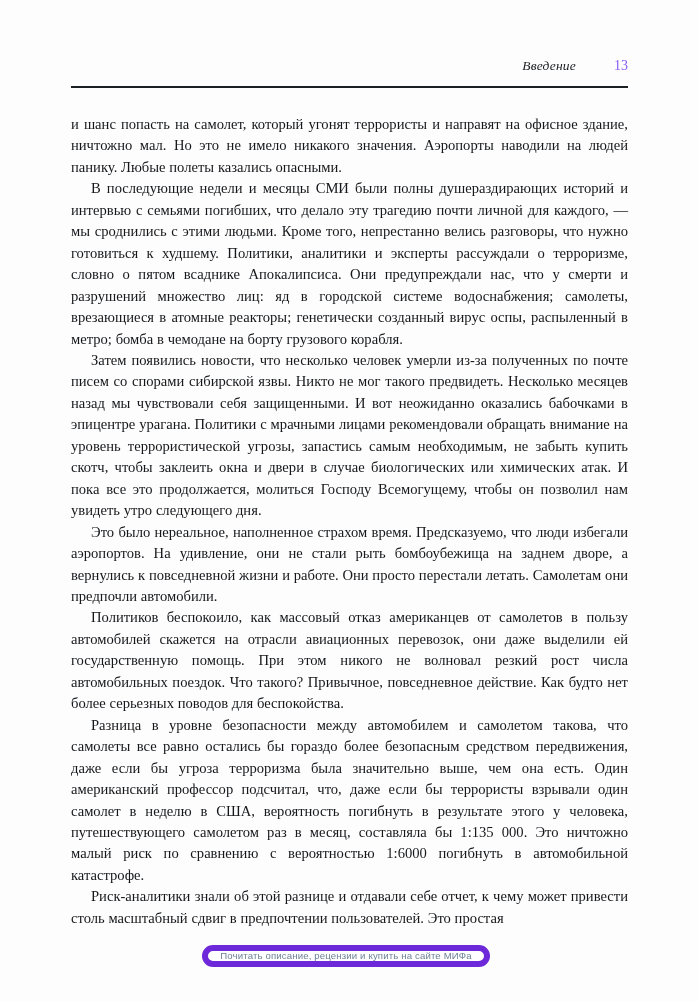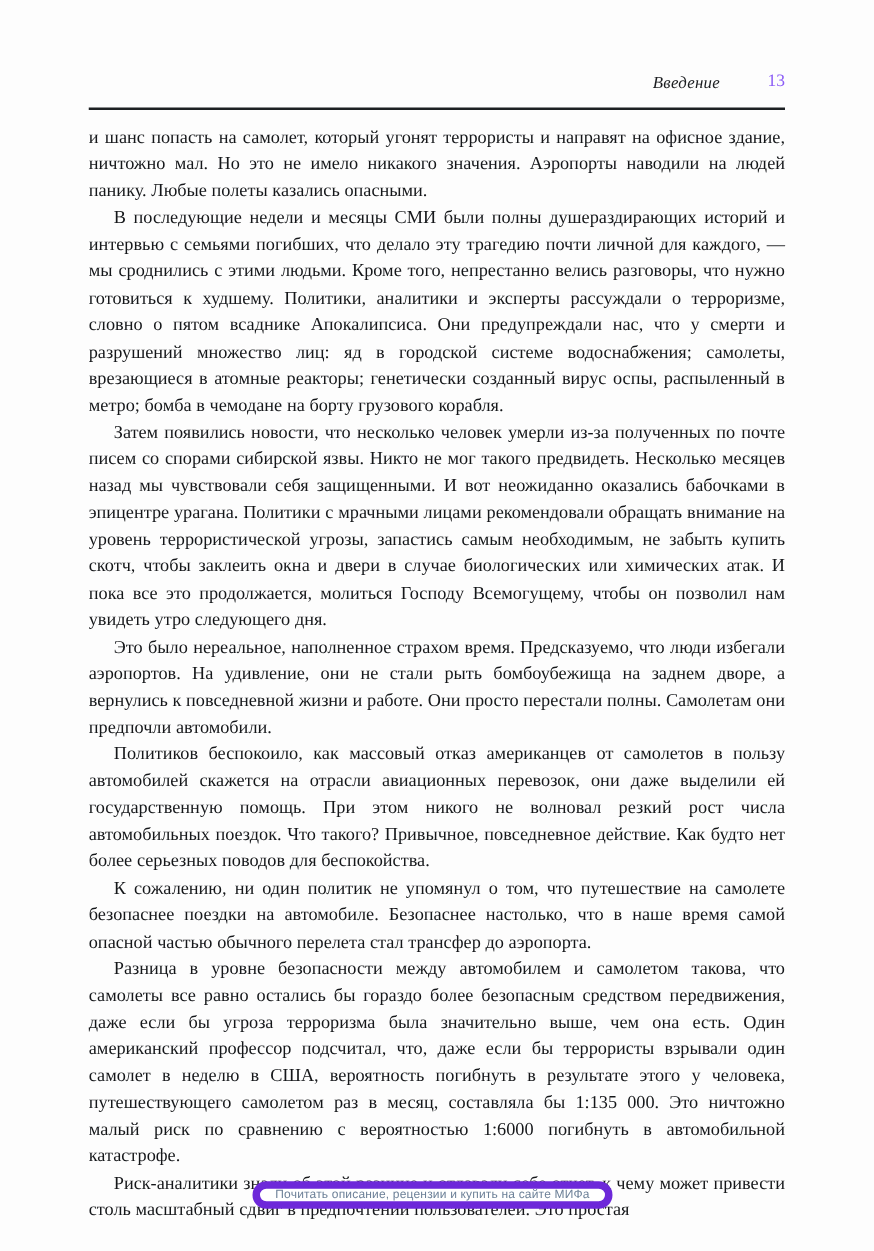--- a/index.html
+++ b/index.html
@@ -58,21 +58,21 @@
     top: 86px;
     width: 557px;
     height: 1.6px;
     background: #1d2023;
   }
 
   
   .textblock {
     position: absolute;
     left: 71px;
-    top: 100px;
+    top: 114px;
     width: 557px;
   }
   .para {
     margin: 0;
     text-indent: 20px;
     text-align: justify;
     text-justify: inter-word;
     font-size: 14.6px;
     line-height: 21.45px;
     color: #15171a;
@@ -117,23 +117,22 @@
     <span class="running-head-title">Введение</span>
     <span class="running-head-folio">13</span>
   </div>
 
   <div class="head-rule"></div>
 
   <div class="textblock">
     <p class="para no-indent">и шанс попасть на самолет, который угонят террористы и направят на офисное здание, ничтожно мал. Но это не имело никакого значения. Аэропорты наводили на людей панику. Любые полеты казались опасными.</p>
     <p class="para">В последующие недели и месяцы СМИ были полны душераздирающих историй и интервью с семьями погибших, что делало эту трагедию почти личной для каждого, — мы сроднились с этими людьми. Кроме того, непрестанно велись разговоры, что нужно готовиться к худшему. Политики, аналитики и эксперты рассуждали о терроризме, словно о пятом всаднике Апокалипсиса. Они предупреждали нас, что у смерти и разрушений множество лиц: яд в городской системе водоснабжения; самолеты, врезающиеся в атомные реакторы; генетически созданный вирус оспы, распыленный в метро; бомба в чемодане на борту грузового корабля.</p>
     <p class="para">Затем появились новости, что несколько человек умерли из-за полученных по почте писем со спорами сибирской язвы. Никто не мог такого предвидеть. Несколько месяцев назад мы чувствовали себя защищенными. И вот неожиданно оказались бабочками в эпицентре урагана. Политики с мрачными лицами рекомендовали обращать внимание на уровень террористической угрозы, запастись самым необходимым, не забыть купить скотч, чтобы заклеить окна и двери в случае биологических или химических атак. И пока все это продолжается, молиться Господу Всемогущему, чтобы он позволил нам увидеть утро следующего дня.</p>
-    <p class="para">Это было нереальное, наполненное страхом время. Предсказуемо, что люди избегали аэропортов. На удивление, они не стали рыть бомбоубежища на заднем дворе, а вернулись к повседневной жизни и работе. Они просто перестали полны. Самолетам они предпочли автомобили.</p>
+    <p class="para">Это было нереальное, наполненное страхом время. Предсказуемо, что люди избегали аэропортов. На удивление, они не стали рыть бомбоубежища на заднем дворе, а вернулись к повседневной жизни и работе. Они просто перестали летать. Самолетам они предпочли автомобили.</p>
     <p class="para">Политиков беспокоило, как массовый отказ американцев от самолетов в пользу автомобилей скажется на отрасли авиационных перевозок, они даже выделили ей государственную помощь. При этом никого не волновал резкий рост числа автомобильных поездок. Что такого? Привычное, повседневное действие. Как будто нет более серьезных поводов для беспокойства.</p>
-    <p class="para">К сожалению, ни один политик не упомянул о том, что путешествие на самолете безопаснее поездки на автомобиле. Безопаснее настолько, что в наше время самой опасной частью обычного перелета стал трансфер до аэропорта.</p>
     <p class="para">Разница в уровне безопасности между автомобилем и самолетом такова, что самолеты все равно остались бы гораздо более безопасным средством передвижения, даже если бы угроза терроризма была значительно выше, чем она есть. Один американский профессор подсчитал, что, даже если бы террористы взрывали один самолет в неделю в США, вероятность погибнуть в результате этого у человека, путешествующего самолетом раз в месяц, составляла бы 1:135 000. Это ничтожно малый риск по сравнению с вероятностью 1:6000 погибнуть в автомобильной катастрофе.</p>
     <p class="para">Риск-аналитики знали об этой разнице и отдавали себе отчет, к чему может привести столь масштабный сдвиг в предпочтении пользователей. Это простая</p>
   </div>
 
   <a class="promo-pill" href="#">
     <span class="promo-pill-label">Почитать описание, рецензии и купить на сайте МИФа</span>
   </a>
 
 </div>
 

